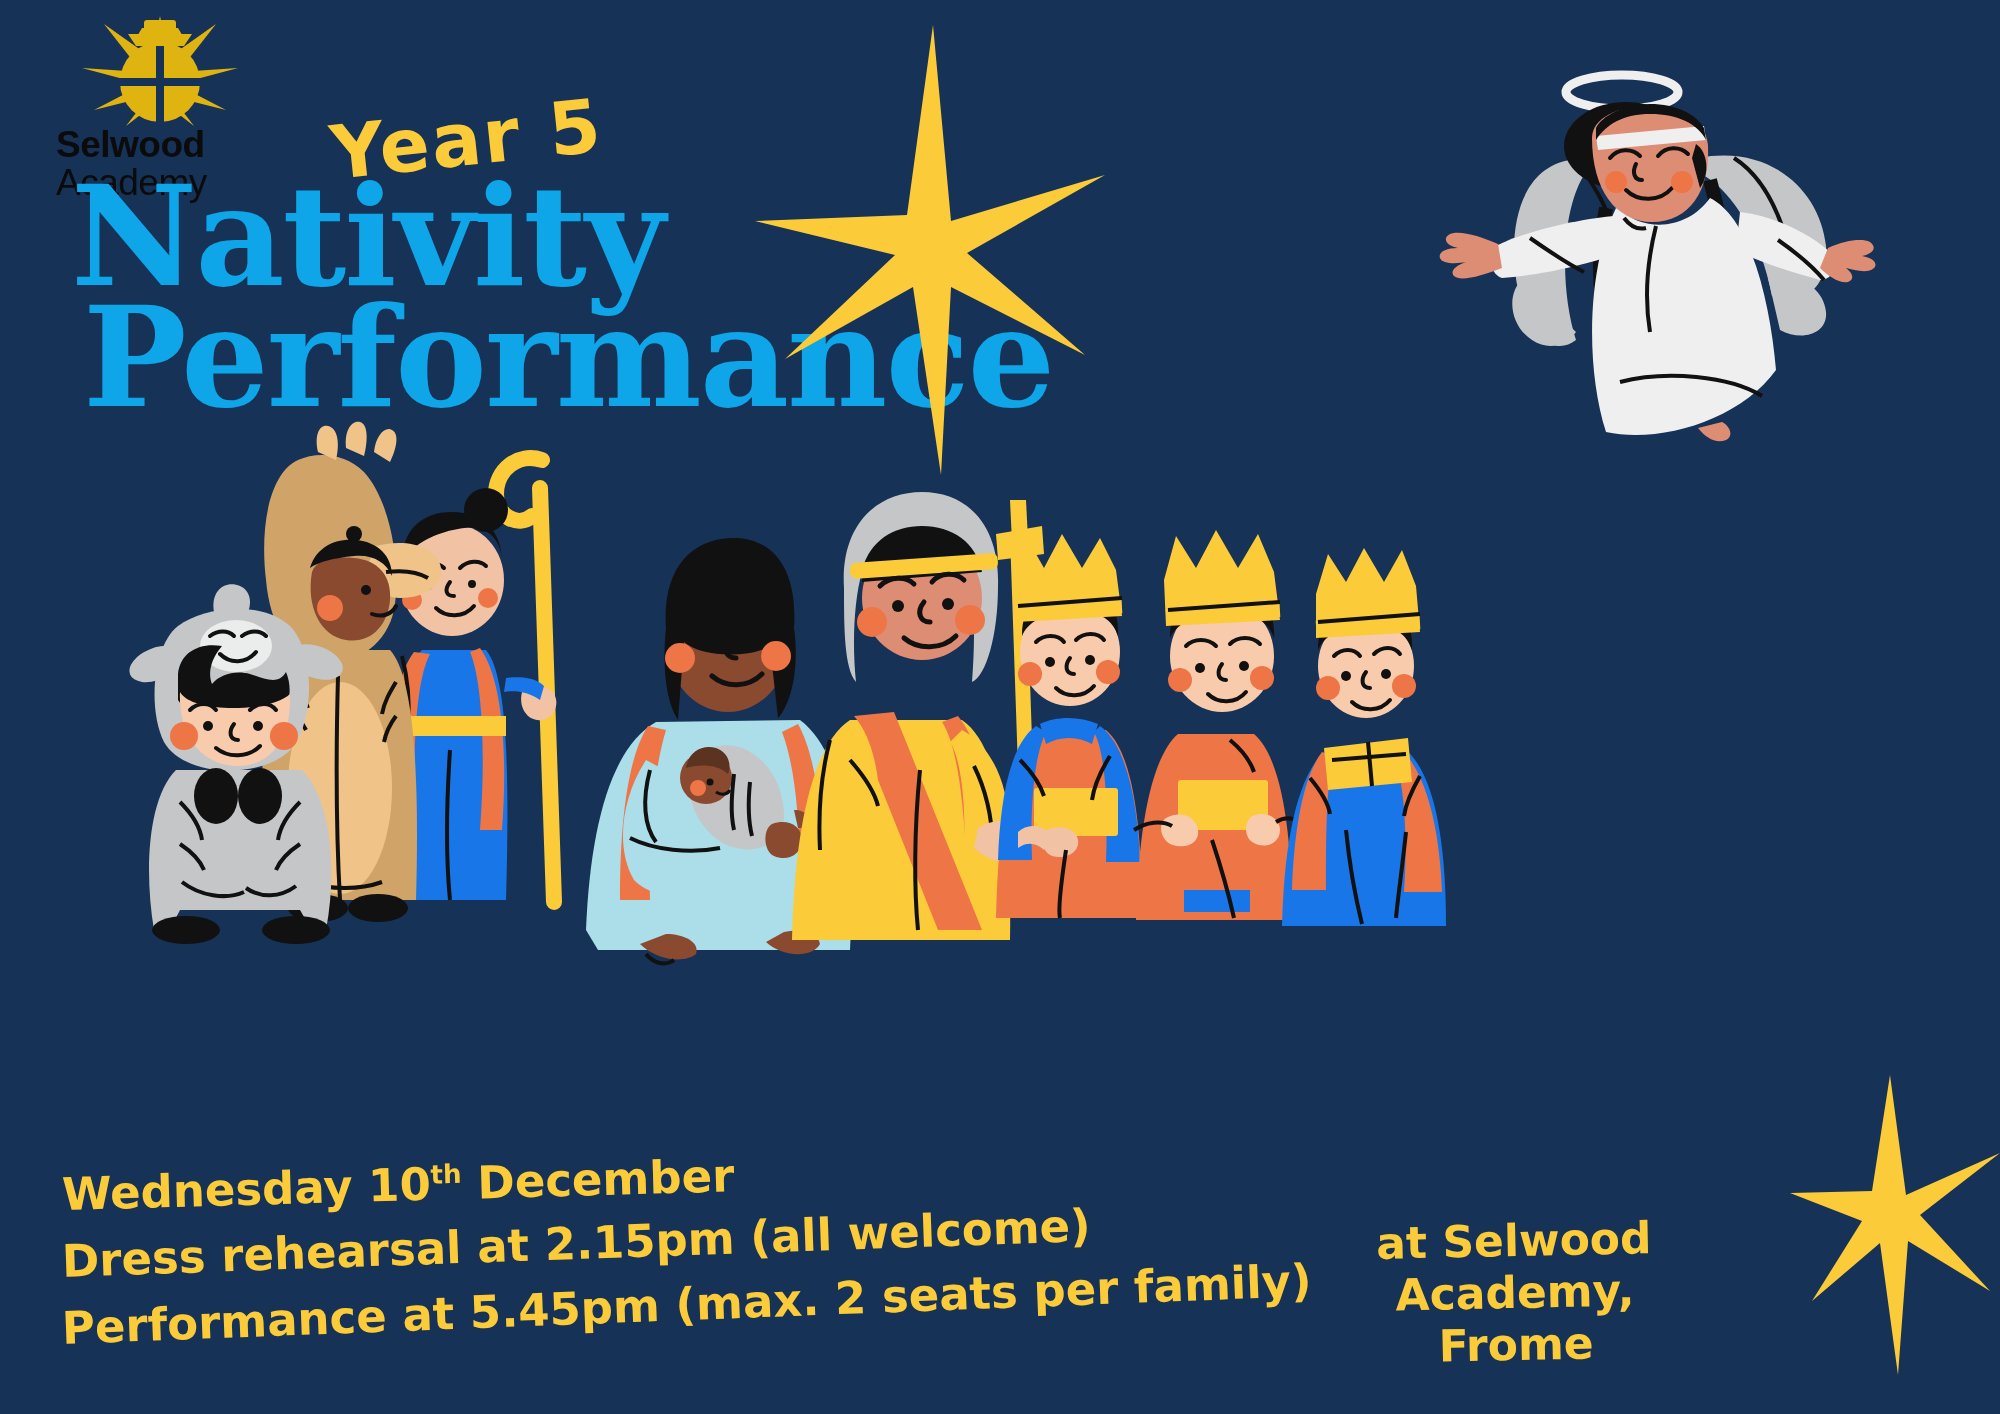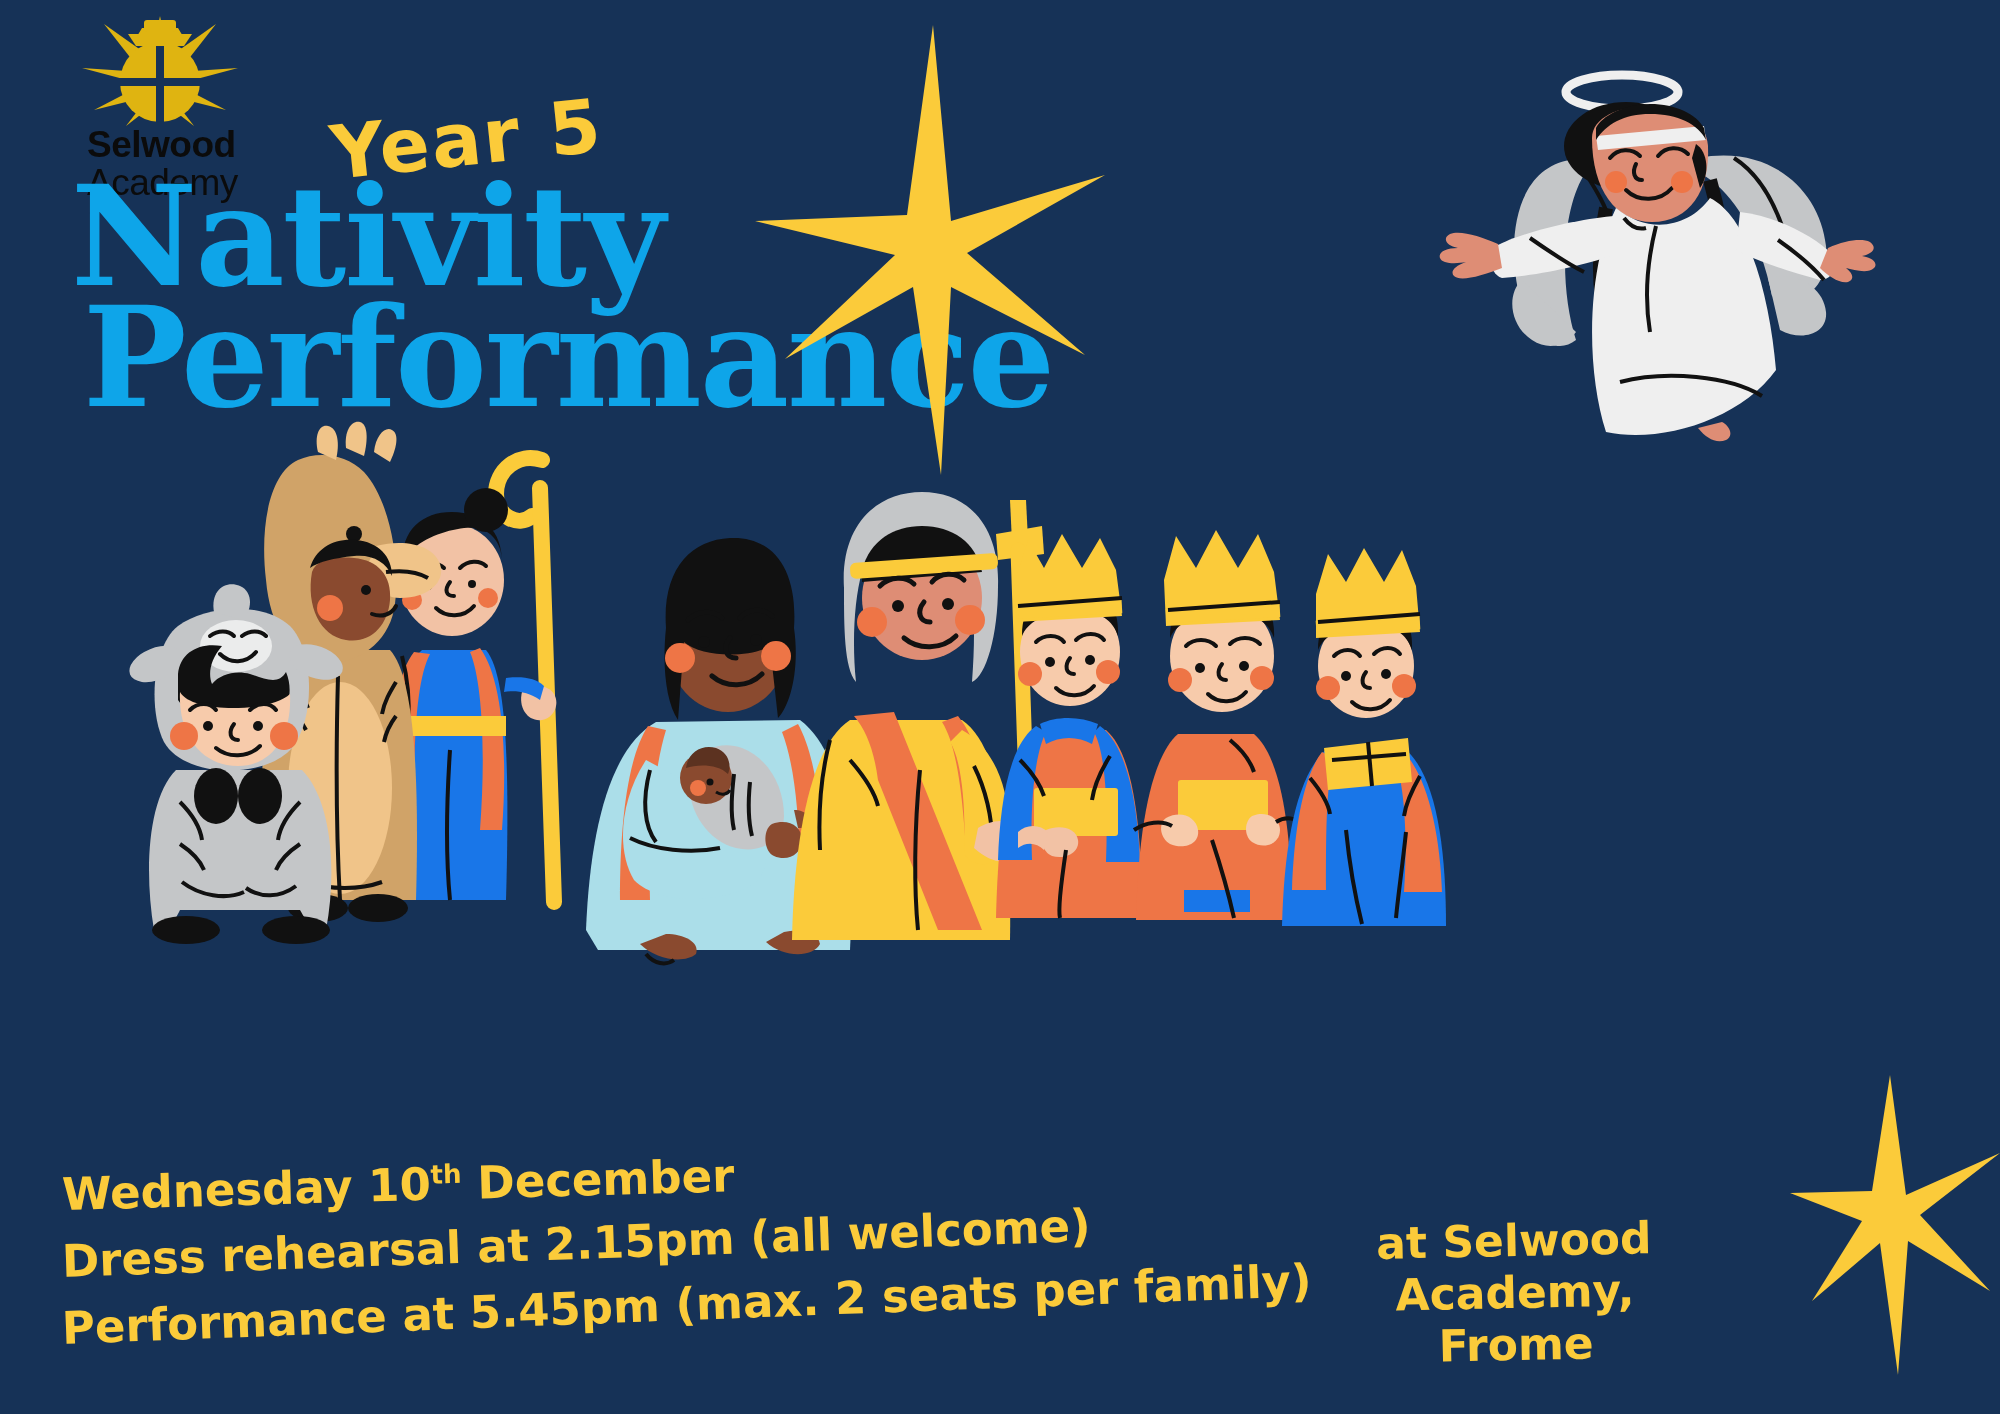--- a/index.html
+++ b/index.html
@@ -7,21 +7,21 @@
     width:2000px;height:1414px;overflow:hidden;
     background:#163257;
     font-family:"Liberation Sans", sans-serif;
     position:relative;
   }
   .poster{position:absolute;inset:0;background:#163257;overflow:hidden;}
 
   
   .logo{position:absolute;left:52px;top:14px;width:230px;height:190px;}
   .logo-mark{position:absolute;left:28px;top:0;width:160px;height:120px;}
-  .logo-text{position:absolute;left:4px;top:112px;width:220px;text-align:left;margin-left:31px;}
+  .logo-text{position:absolute;left:4px;top:112px;width:220px;text-align:left;}
   .logo-line1{font-size:37px;font-weight:700;color:#0b0b0b;line-height:1.02;letter-spacing:-0.5px;}
   .logo-line2{font-size:37px;font-weight:400;color:#0b0b0b;line-height:1.05;letter-spacing:-0.5px;}
 
   
   .kicker{
     position:absolute;left:330px;top:96px;
     font-size:74px;font-weight:800;color:#FBCB3A;
     transform:rotate(-6deg);letter-spacing:2px;
     font-family:"DejaVu Sans", sans-serif;
   }

